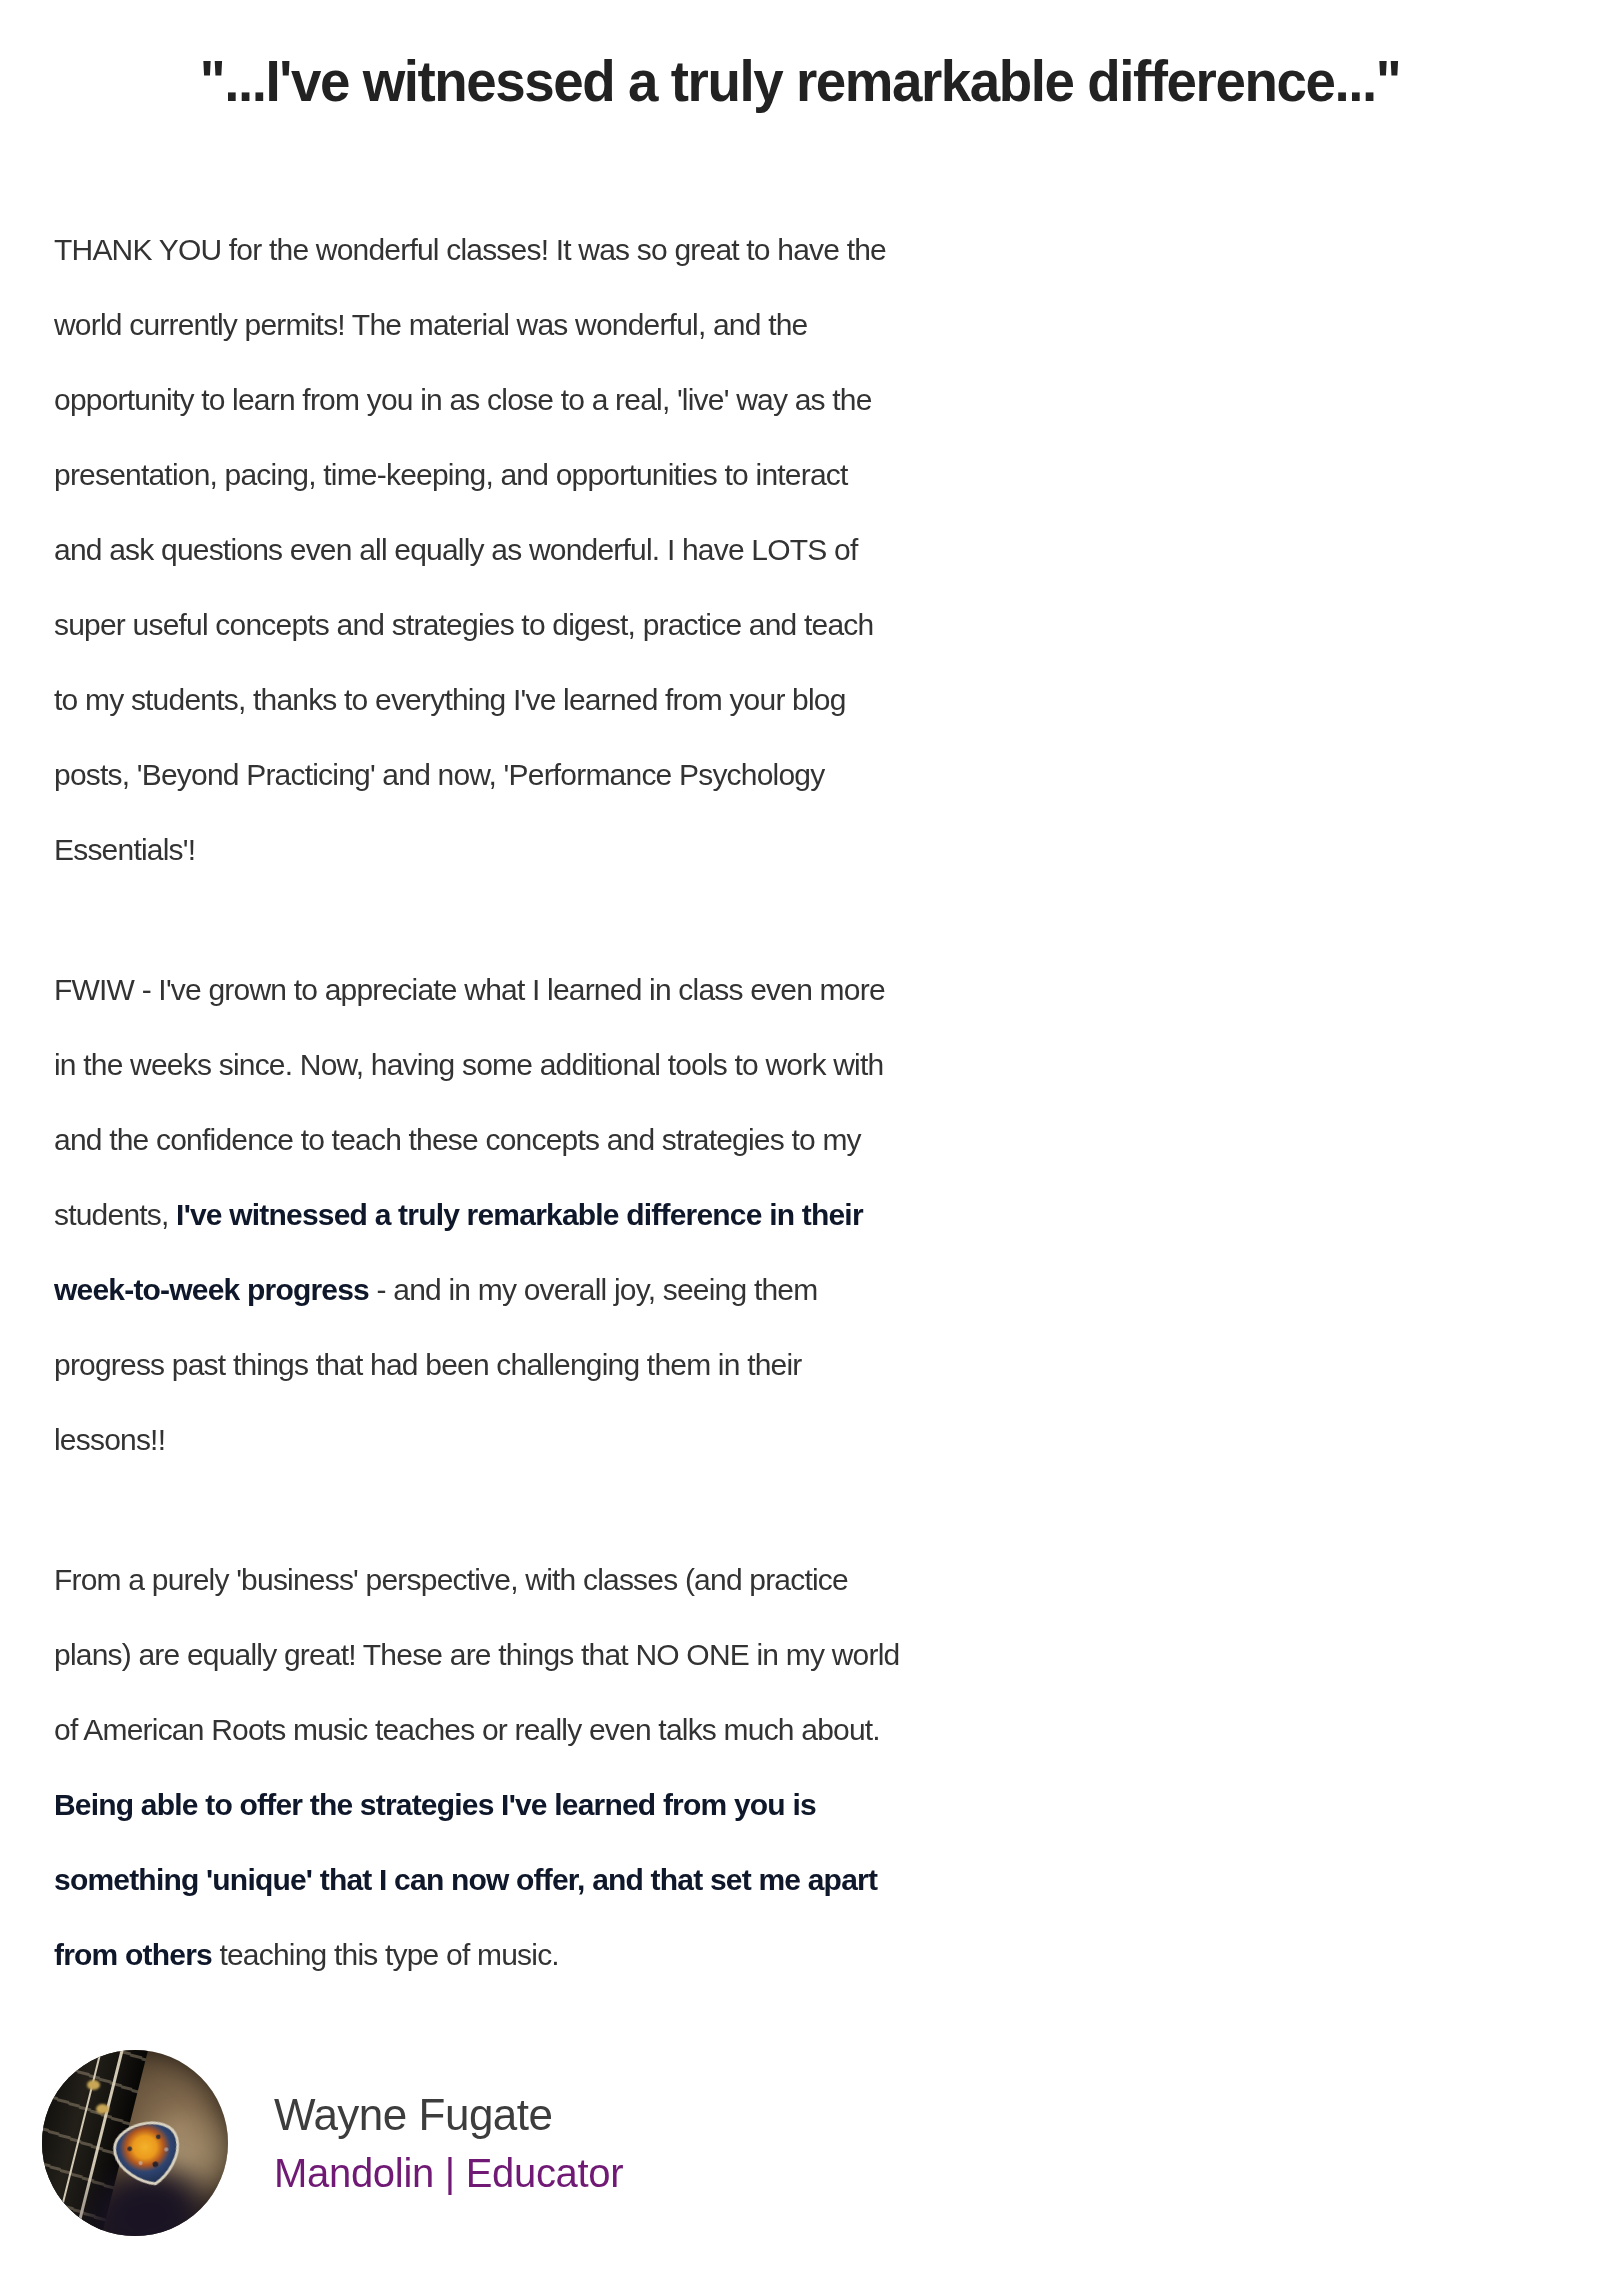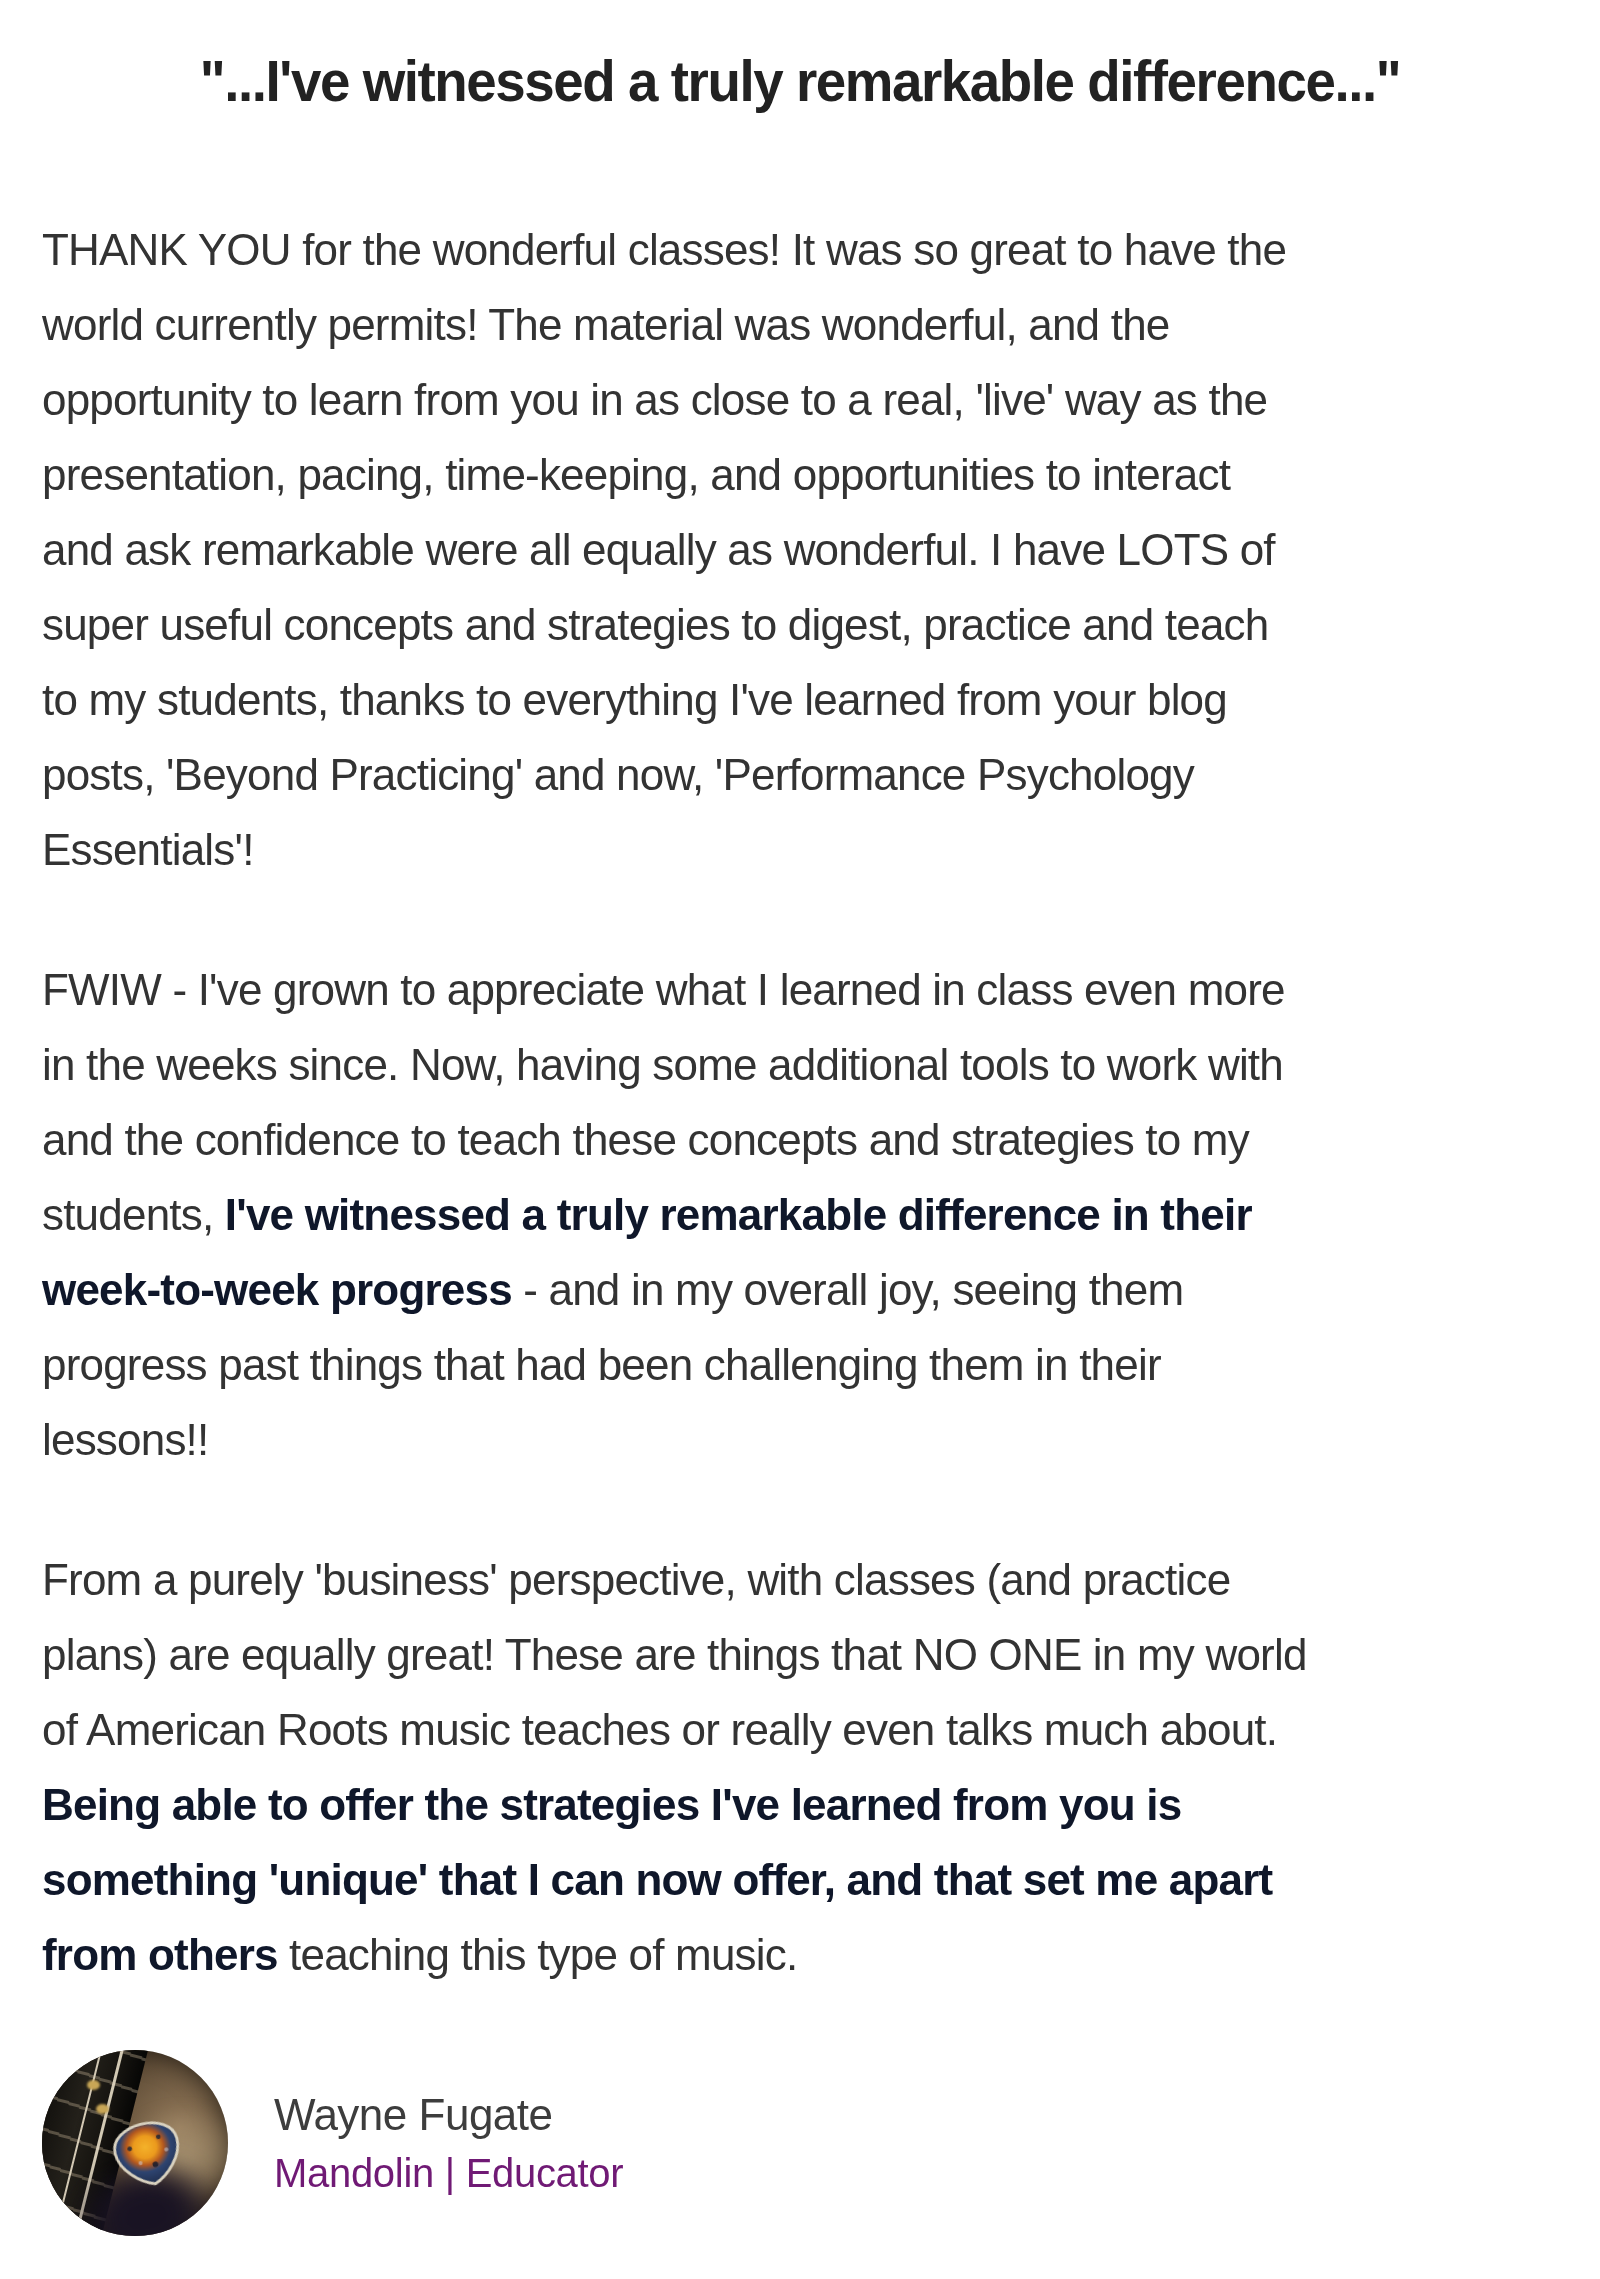--- a/index.html
+++ b/index.html
@@ -20,26 +20,27 @@
     line-height: 66px;
     font-weight: 700;
     letter-spacing: -1.5px;
     color: #222222;
     transform: scaleX(0.96);
   }
   .body-text { margin-top: 98px; }
   .para { margin: 0 0 65px 0; }
   .para:last-child { margin-bottom: 0; }
   .line {
-    font-size: 44px;
+    font-size: 30px;
     line-height: 75px;
     height: 75px;
     letter-spacing: -0.8px;
     color: #333333;
     white-space: nowrap;
+    margin-left: 12px;
   }
   .line strong { font-weight: 700; color: #0f172a; }
   .footer {
     margin-top: 58px;
     display: flex;
     align-items: center;
     gap: 46px;
   }
   .avatar {
     flex: none;
@@ -114,21 +115,21 @@
 <div class="page">
 
   <h1 class="heading">"...I've witnessed a truly remarkable difference..."</h1>
 
   <div class="body-text">
       <div class="para">
         <div class="line"><span>THANK YOU for the wonderful classes! It was so great to have the</span></div>
         <div class="line"><span>world currently permits! The material was wonderful, and the</span></div>
         <div class="line"><span>opportunity to learn from you in as close to a real, 'live' way as the</span></div>
         <div class="line"><span>presentation, pacing, time-keeping, and opportunities to interact</span></div>
-        <div class="line"><span>and ask remarkable were all equally as wonderful. I have LOTS of</span></div>
+        <div class="line"><span>and ask questions even all equally as wonderful. I have LOTS of</span></div>
         <div class="line"><span>super useful concepts and strategies to digest, practice and teach</span></div>
         <div class="line"><span>to my students, thanks to everything I've learned from your blog</span></div>
         <div class="line"><span>posts, 'Beyond Practicing' and now, 'Performance Psychology</span></div>
         <div class="line"><span>Essentials'!</span></div>
       </div>
       <div class="para">
         <div class="line"><span>FWIW - I've grown to appreciate what I learned in class even more</span></div>
         <div class="line"><span>in the weeks since. Now, having some additional tools to work with</span></div>
         <div class="line"><span>and the confidence to teach these concepts and strategies to my</span></div>
         <div class="line"><span>students, </span><strong>I've witnessed a truly remarkable difference in their</strong></div>

